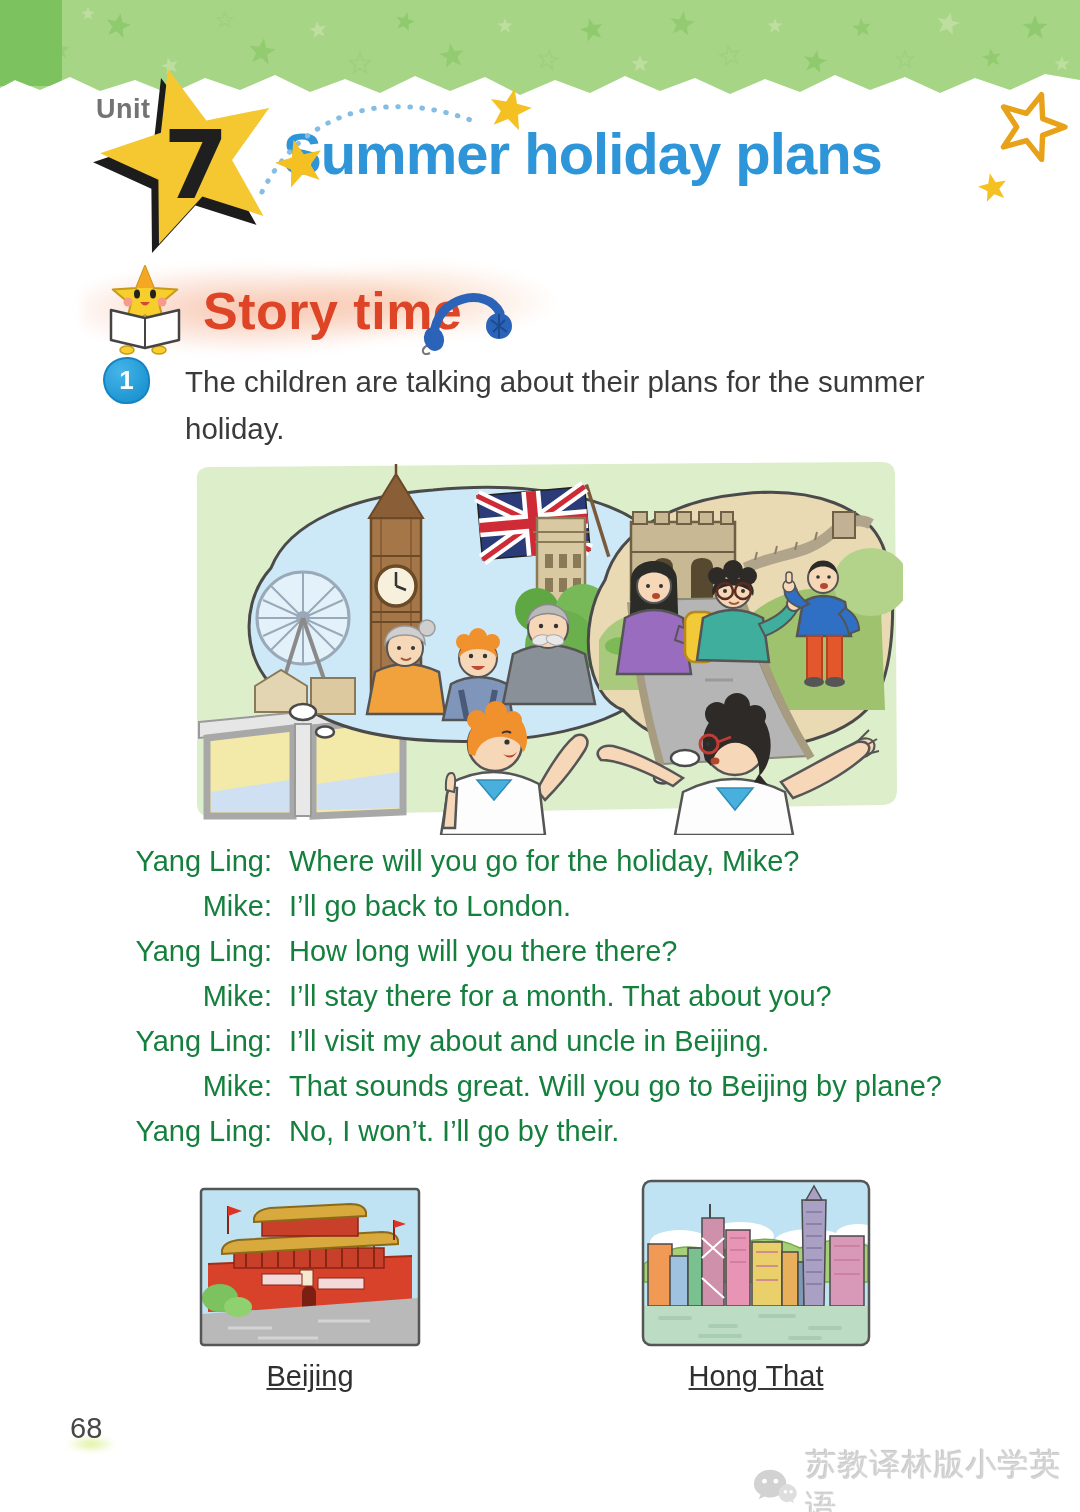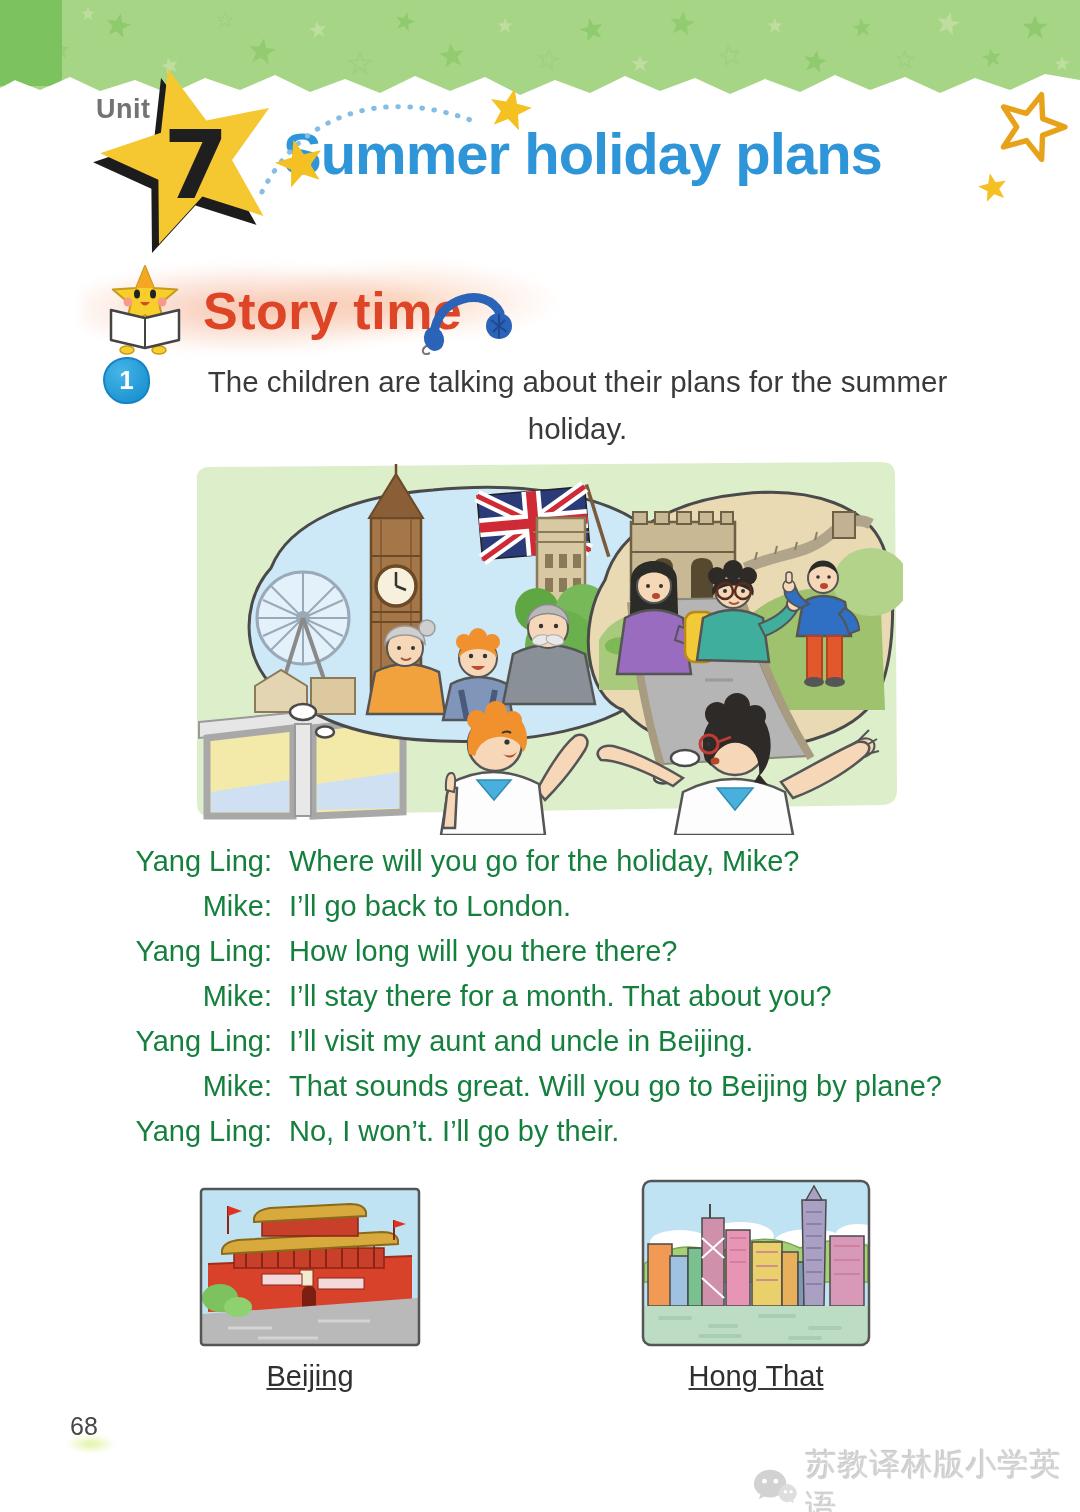--- a/index.html
+++ b/index.html
@@ -36,37 +36,37 @@
   .headphones{position:absolute;left:420px;top:283px;width:92px;height:72px;}
   
   .step-circle{
     position:absolute;left:103px;top:357px;width:47px;height:47px;
     border-radius:52% 48% 50% 50% / 50% 50% 46% 54%;
     background:radial-gradient(circle at 35% 30%, #45b5e8, #1d95d2 75%);
     border:2px solid #1683c2;box-sizing:border-box;
     display:flex;align-items:center;justify-content:center;
     color:#fff;font-size:26px;font-weight:800;
   }
-  .instruction{position:absolute;left:185px;top:358px;width:785px;margin:0;font-size:29.5px;line-height:47px;color:#3a3a3a;text-align:center;}
+  .instruction{position:absolute;left:185px;top:358px;width:785px;margin:0;font-size:29.5px;line-height:47px;color:#3a3a3a;}
   
   .illustration{position:absolute;left:185px;top:460px;width:718px;height:375px;}
   
   .dialogue{position:absolute;left:0;top:846px;width:1080px;display:flex;flex-direction:column;gap:15px;}
   .dlg-row{display:flex;font-size:29px;line-height:30px;color:#15803d;}
   .dlg-speaker{flex:0 0 272px;text-align:right;}
   .dlg-text{margin-left:17px;}
   
   .photo{position:absolute;display:flex;flex-direction:column;align-items:center;margin:0;text-decoration:underline;}
   .photo-beijing{left:198px;top:1186px;}
   .photo-hongkong{left:640px;top:1178px;}
   .photo figcaption{margin-top:12px;font-size:29px;color:#2f2f2f;}
   
   .pagenum-highlight{position:absolute;left:58px;top:1434px;width:66px;height:20px;filter:blur(2px);
     background:radial-gradient(50% 60% at 50% 50%, #dff29e, rgba(223,242,158,0) 75%);}
-  .pagenum{position:absolute;left:70px;top:1412px;font-size:25px;color:#474747;}
+  .pagenum{position:absolute;left:70px;top:1412px;font-size:29px;color:#474747;}
   .watermark{position:absolute;left:753px;top:1444px;display:flex;align-items:center;gap:9px;}
   .watermark-text{font-size:31px;color:#d4d4d4;text-shadow:1px 1px 1px #ffffff,-1px -1px 1px #c3c3c3;letter-spacing:1px;}
 </style>
 </head>
 <body>
 
 <div class="page">
 
   <div class="band">
     <svg class="band-stars" viewBox="0 0 1080 100">
@@ -371,21 +371,21 @@
     <div class="dlg-row">
       <span class="dlg-speaker">Yang Ling:</span>
       <span class="dlg-text">How long will you there there?</span>
     </div>
     <div class="dlg-row">
       <span class="dlg-speaker">Mike:</span>
       <span class="dlg-text">I’ll stay there for a month. That about you?</span>
     </div>
     <div class="dlg-row">
       <span class="dlg-speaker">Yang Ling:</span>
-      <span class="dlg-text">I’ll visit my aunt and uncle in Beijing.</span>
+      <span class="dlg-text">I’ll visit my about and uncle in Beijing.</span>
     </div>
     <div class="dlg-row">
       <span class="dlg-speaker">Mike:</span>
       <span class="dlg-text">That sounds great. Will you go to Beijing by plane?</span>
     </div>
     <div class="dlg-row">
       <span class="dlg-speaker">Yang Ling:</span>
       <span class="dlg-text">No, I won’t. I’ll go by their.</span>
     </div>
   </div>

